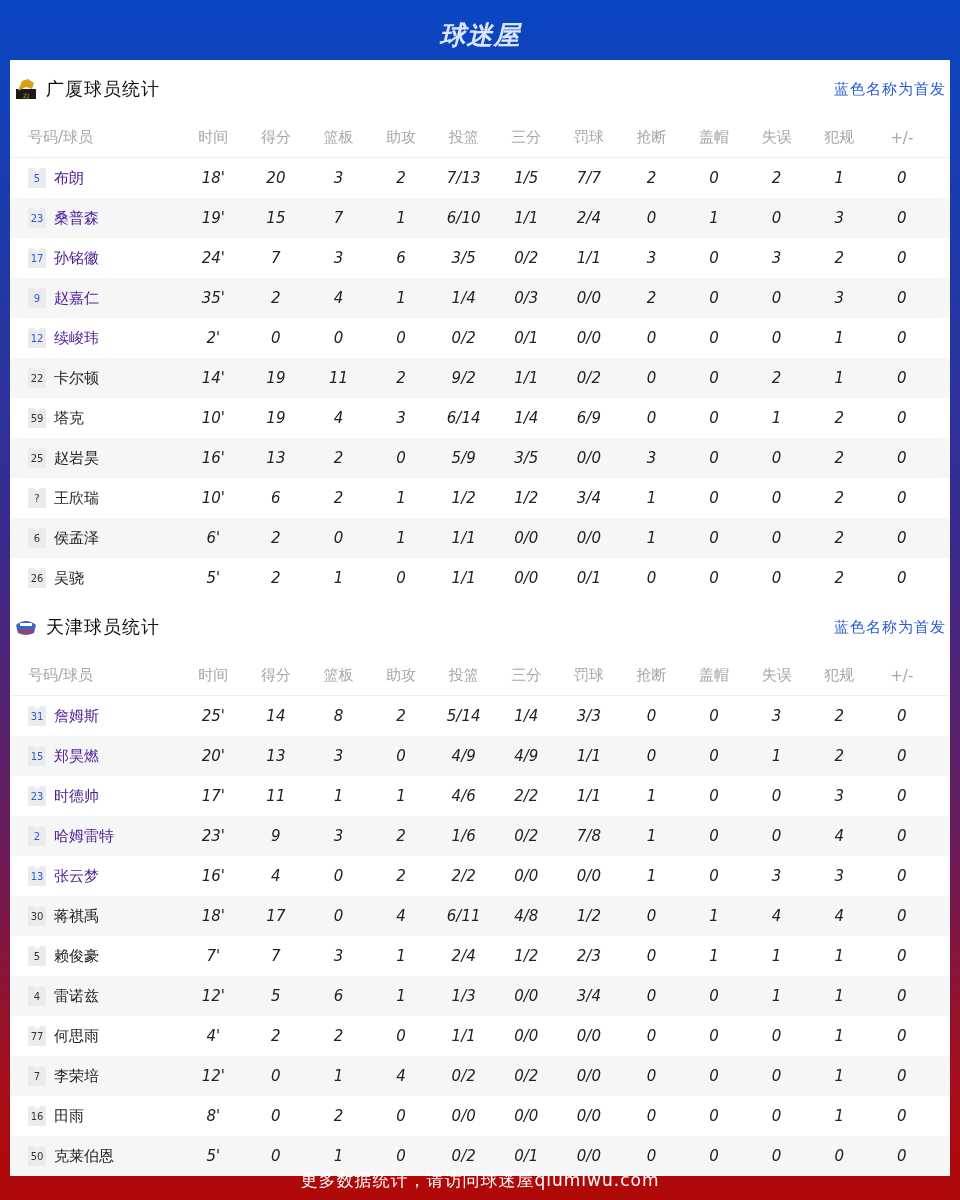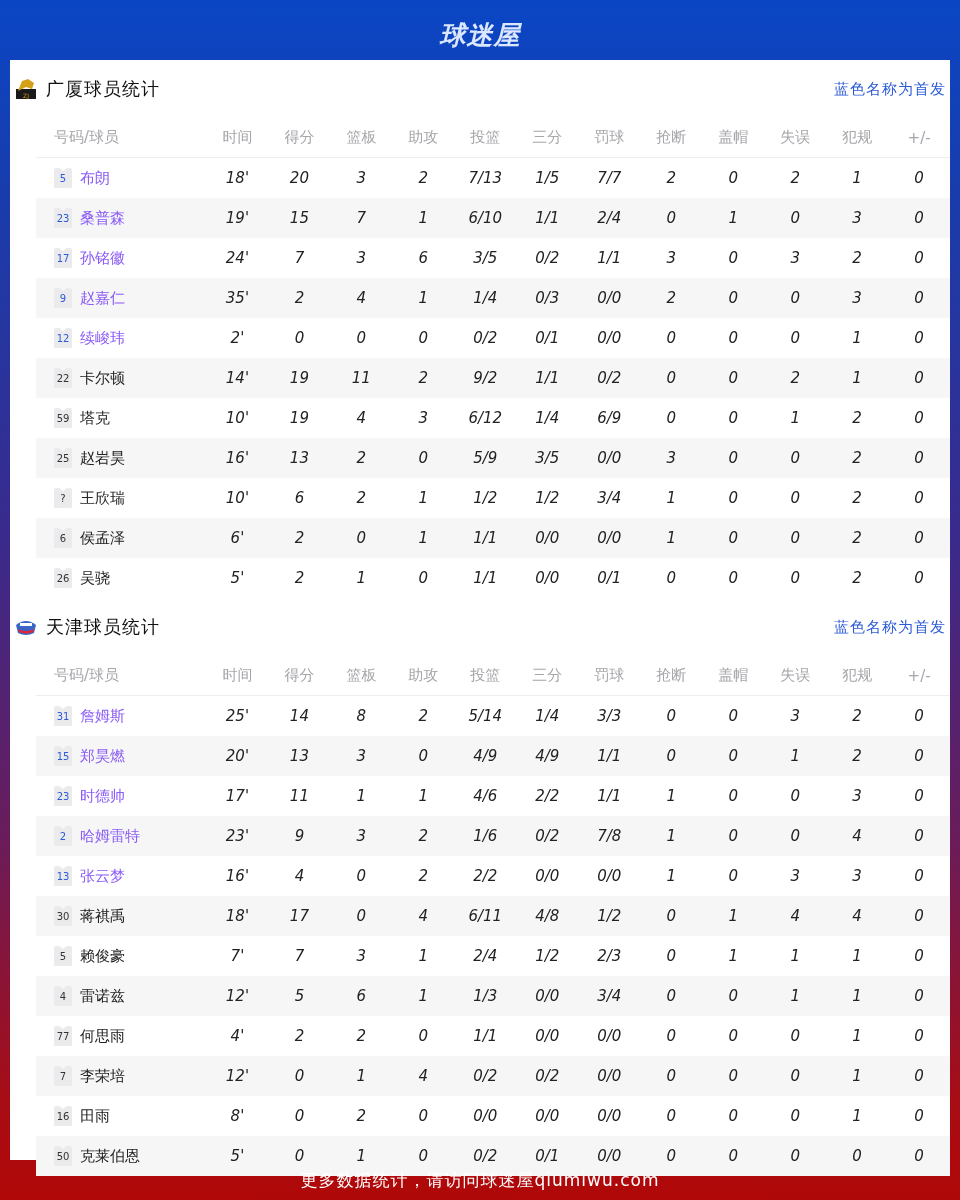--- a/index.html
+++ b/index.html
@@ -22,36 +22,36 @@
   }
   .section-head {
     height: 58px; display: flex; align-items: center; justify-content: space-between;
     padding: 0 4px;
   }
   .team-title { display: flex; align-items: center; gap: 8px; }
   .team-title .logo { width: 24px; height: 24px; display: inline-block; }
   .team-title .name { font-size: 18px; color: #111; font-weight: 500; letter-spacing: 1px; }
   .starter-note { font-size: 15px; color: #2b5ad6; letter-spacing: 1px; }
   .row {
-    height: 40px; display: flex; align-items: center; font-size: 15px; margin-left: 26px;
+    height: 40px; display: flex; align-items: center; font-size: 15px;
   }
   .row.alt { background: #f6f6f7; }
   .row.header { color: #a6a6ab; font-size: 15px; border-bottom: 1px solid #eeeeef; height: 40px; }
   .col-player { width: 172px; padding-left: 18px; display: flex; align-items: center; gap: 8px; }
   .col { width: 62.6px; text-align: center; font-style: italic; color: #222; }
   .row.header .col { font-style: normal; color: #a6a6ab; }
   .row.header .col-player { color: #a6a6ab; }
   .jersey {
     width: 18px; height: 20px; background: #ebebee; border-radius: 2px 2px 1px 1px;
     font-size: 10px; display: flex; align-items: center; justify-content: center; color: #333;
     clip-path: polygon(0 0, 30% 0, 50% 15%, 70% 0, 100% 0, 100% 100%, 0 100%);
   }
   .jersey.starter { color: #2b5ad6; }
   .pname { font-size: 15px; color: #222; }
-  .pname.starter { color: #8b5cf6; text-align: center; }
+  .pname.starter { color: #4c1d95; text-align: center; }
   .footer {
     position: absolute; left: 0; top: 1160px; width: 960px; height: 40px;
     display: flex; align-items: center; justify-content: center;
     color: #ffffff; font-size: 17px; letter-spacing: 1px;
   }
 </style>
 </head>
 <body>
 
 <div class="topbar">
@@ -198,21 +198,21 @@
       </div>
       <div class="row">
         <span class="col-player">
           <span class="jersey">59</span>
           <span class="pname">塔克</span>
         </span>
         <span class="col">10'</span>
         <span class="col">19</span>
         <span class="col">4</span>
         <span class="col">3</span>
-        <span class="col">6/12</span>
+        <span class="col">6/14</span>
         <span class="col">1/4</span>
         <span class="col">6/9</span>
         <span class="col">0</span>
         <span class="col">0</span>
         <span class="col">1</span>
         <span class="col">2</span>
         <span class="col">0</span>
       </div>
       <div class="row alt">
         <span class="col-player">

